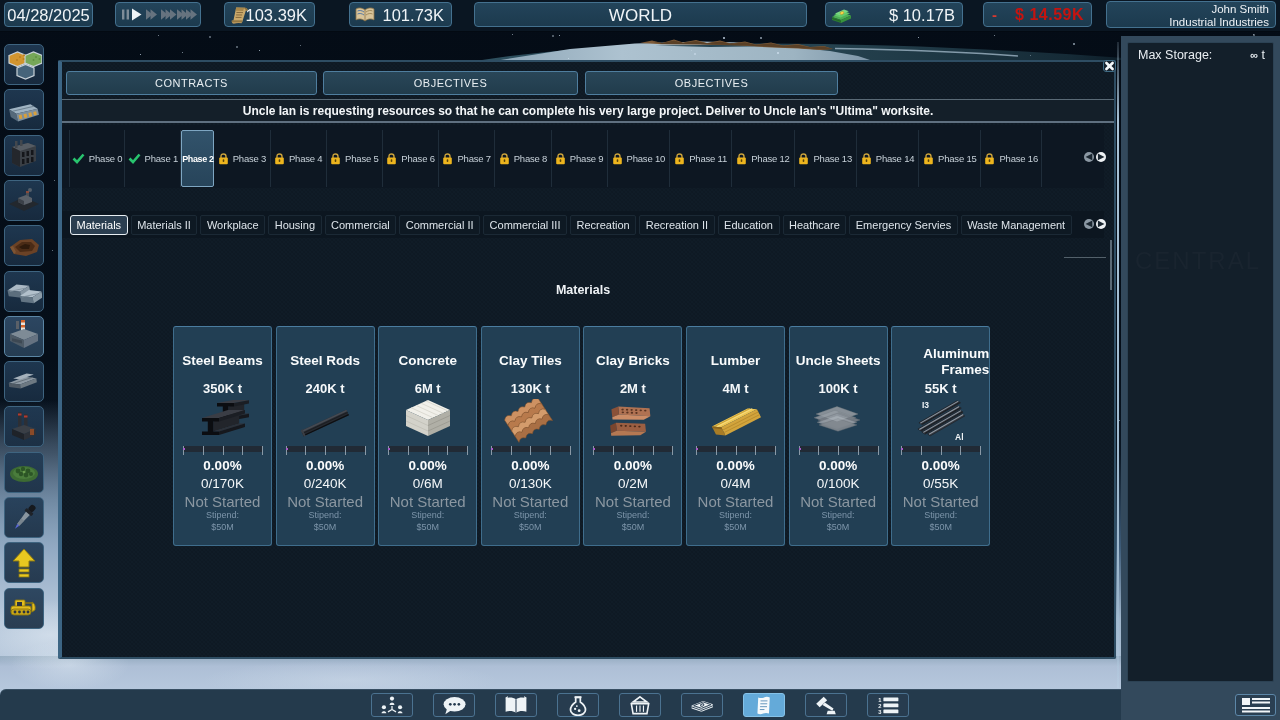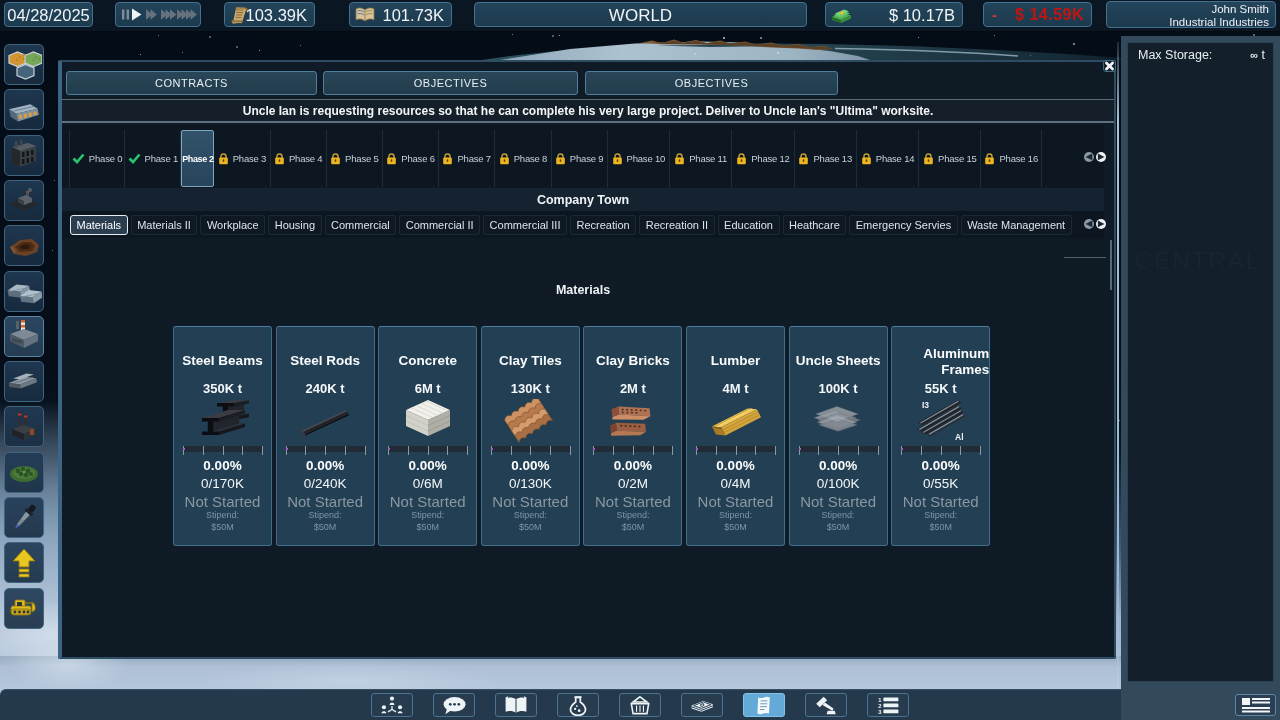--- a/index.html
+++ b/index.html
@@ -485,21 +485,20 @@
         <svg width="11" height="12" viewBox="0 0 11 12">
           <path d="M3 5 L3 3.4 Q3 1 5.5 1 Q8 1 8 3.4 L8 5" fill="none" stroke="#caa23c" stroke-width="1.4"></path>
           <rect x="1.2" y="4.6" width="8.6" height="6.6" rx="1" fill="#edb51e"></rect>
           <rect x="4.7" y="6.3" width="1.6" height="2.6" rx="0.7" fill="#5a4408"></rect>
         </svg>
         <span>Phase 16</span>
       </div>
     </div>
     <div class="navc" style="left:1022px;top:90px;background:#8b98a3;">◀</div>
     <div class="navc" style="left:1034px;top:90px;background:#eef2f5;">▶</div>
-    <div id="ct-bar">Company Town</div>
     <div id="cat-row">
       <div class="cat sel">Materials</div>
       <div class="cat">Materials II</div>
       <div class="cat">Workplace</div>
       <div class="cat">Housing</div>
       <div class="cat">Commercial</div>
       <div class="cat">Commercial II</div>
       <div class="cat">Commercial III</div>
       <div class="cat">Recreation</div>
       <div class="cat">Recreation II</div>

